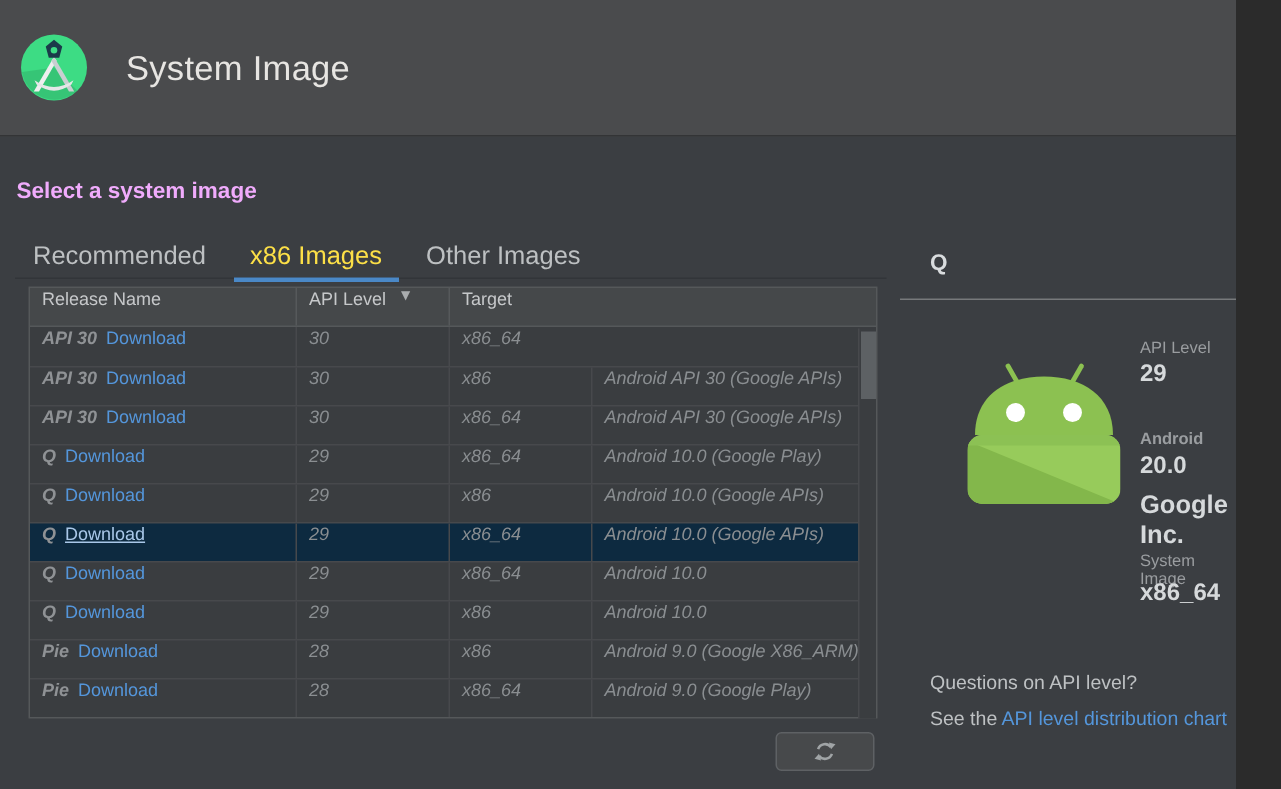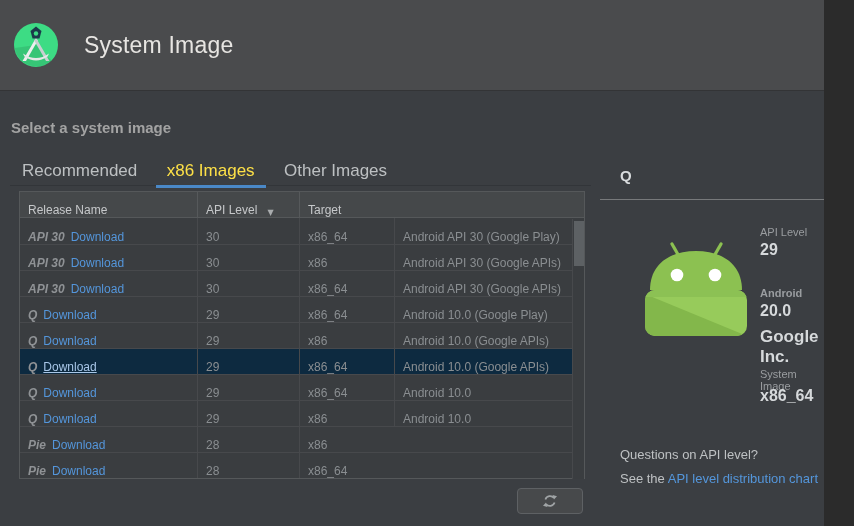--- a/index.html
+++ b/index.html
@@ -13,41 +13,41 @@
   body{font-family:"Liberation Sans", sans-serif;}
   .app{position:relative;width:824px;height:526px;background:var(--body-bg);overflow:hidden;}
 
   
   .hdr{position:absolute;left:0;top:0;width:854px;height:91px;background:var(--header-bg);
        border-bottom:1px solid #333436;display:flex;align-items:center;}
   .hdr .logo{margin-left:12px;width:48px;height:48px;flex:0 0 48px;}
   .hdr h1{margin-left:24px;font-size:23px;font-weight:400;color:#E7E5E2;letter-spacing:.2px;}
 
   
-  .heading{position:absolute;left:11px;top:119px;font-size:15px;font-weight:bold;color:#a3a3a3;}
+  .heading{position:absolute;left:11px;top:119px;font-size:15px;font-weight:bold;color:#f0abfc;}
   .tabs{position:absolute;left:10px;top:153px;width:581px;height:33px;border-bottom:1px solid #323539;}
   .tab{display:inline-block;margin-right:3px;padding:8px 11px 7px;font-size:17px;color:#BDC0C2;cursor:default;}
   .tab:first-child{margin-left:1px;}
   .tab.selected{padding-bottom:4px;border-bottom:3px solid var(--accent-blue);color:#fde047;}
 
   
   .tbl{position:absolute;left:19px;top:191px;width:566px;height:288px;background:var(--table-bg);
        border:1px solid var(--table-border);}
   .thead,.tr{display:grid;grid-template-columns:177px 102px 95px 190px;height:26px;align-items:center;}
   .thead{background:var(--table-header-bg);border-bottom:1px solid var(--table-border);color:#C6C8CA;
          font-size:12px;}
-  .th,.td{padding-left:8px;white-space:nowrap;overflow:hidden;height:100%;display:flex;align-items:flex-end;}
+  .th,.td{padding-left:8px;white-space:nowrap;overflow:hidden;height:100%;display:flex;align-items:flex-start;}
   .th:not(:first-child){border-left:1px solid #56595B;}
   .td:not(:first-child){border-left:1px solid var(--grid-line);}
   .sort{margin-left:10px;font-family:"DejaVu Sans",sans-serif;font-size:8px;color:#A9ACAE;}
   .rows{position:relative;height:260px;overflow:hidden;}
   .tr{font-size:12px;}
   .tr + .tr{border-top:1px solid var(--grid-line);}
   .rel{font-style:italic;font-weight:bold;color:#8F9295;margin-right:6px;}
-  .it{color:var(--italic-text);}
+  .it{font-style:italic;color:var(--italic-text);}
   .dl{color:var(--link-blue);text-decoration:none;cursor:pointer;}
   .tr.selected{background:var(--selection-bg);}
   .tr.selected .dl{color:var(--selection-link);text-decoration:underline;}
   .vscroll{position:absolute;right:0;top:0;width:12px;height:260px;background:var(--table-bg);
            border-left:1px solid var(--grid-line);}
   .vthumb{position:absolute;left:1px;top:2px;width:10px;height:45px;background:var(--scrollbar-thumb);}
 
   
   .refresh{position:absolute;left:517px;top:488px;width:66px;height:26px;background:#47494B;
            border:1px solid #5E6164;border-radius:4px;display:flex;align-items:center;justify-content:center;cursor:pointer;}
@@ -109,23 +109,20 @@
       <div class="td">
         <span class="rel">API 30</span>
         <a class="dl">Download</a>
       </div>
       <div class="td">
             <span class="it">30</span>
           </div>
       <div class="td">
             <span class="it">x86_64</span>
           </div>
-      <div class="td">
-            <span class="it">Android API 30 (Google Play)</span>
-          </div>
     </div>
         <div class="tr">
       <div class="td">
         <span class="rel">API 30</span>
         <a class="dl">Download</a>
       </div>
       <div class="td">
             <span class="it">30</span>
           </div>
       <div class="td">
@@ -229,31 +226,37 @@
       <div class="td">
         <span class="rel">Pie</span>
         <a class="dl">Download</a>
       </div>
       <div class="td">
             <span class="it">28</span>
           </div>
       <div class="td">
             <span class="it">x86</span>
           </div>
+      <div class="td">
+            <span class="it">Android 9.0 (Google X86_ARM)</span>
+          </div>
     </div>
         <div class="tr">
       <div class="td">
         <span class="rel">Pie</span>
         <a class="dl">Download</a>
       </div>
       <div class="td">
             <span class="it">28</span>
           </div>
       <div class="td">
             <span class="it">x86_64</span>
+          </div>
+      <div class="td">
+            <span class="it">Android 9.0 (Google Play)</span>
           </div>
     </div>
       </div>
     <div class="vscroll" style="top:27px;">
       <div class="vthumb"></div>
     </div>
   </div>
 
   <button class="refresh">
     <svg width="16" height="16" viewBox="0 0 16 16">

